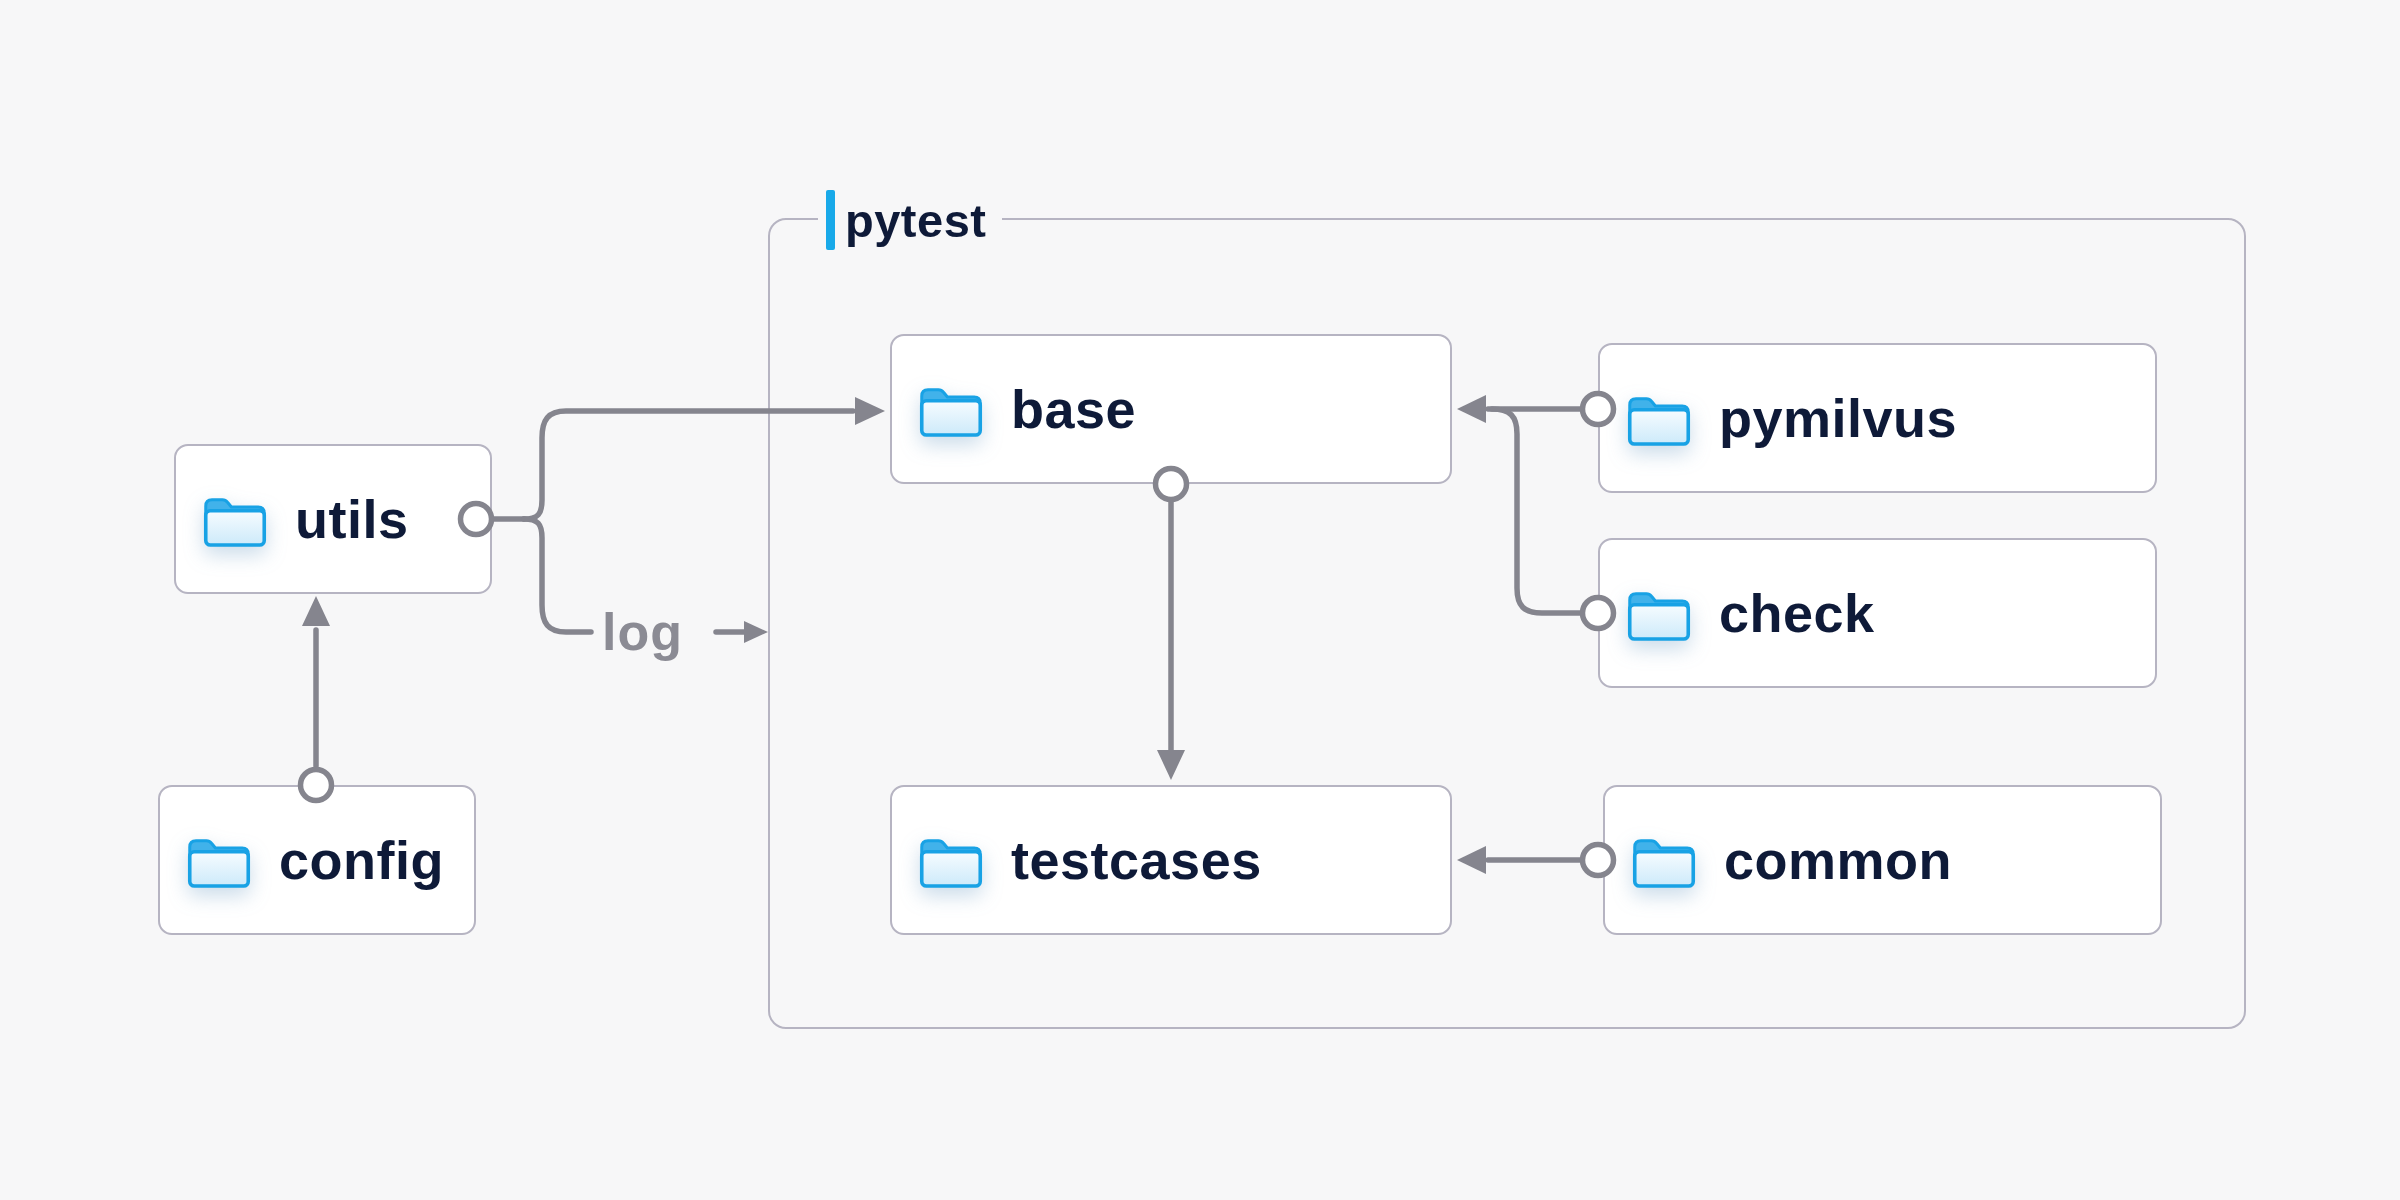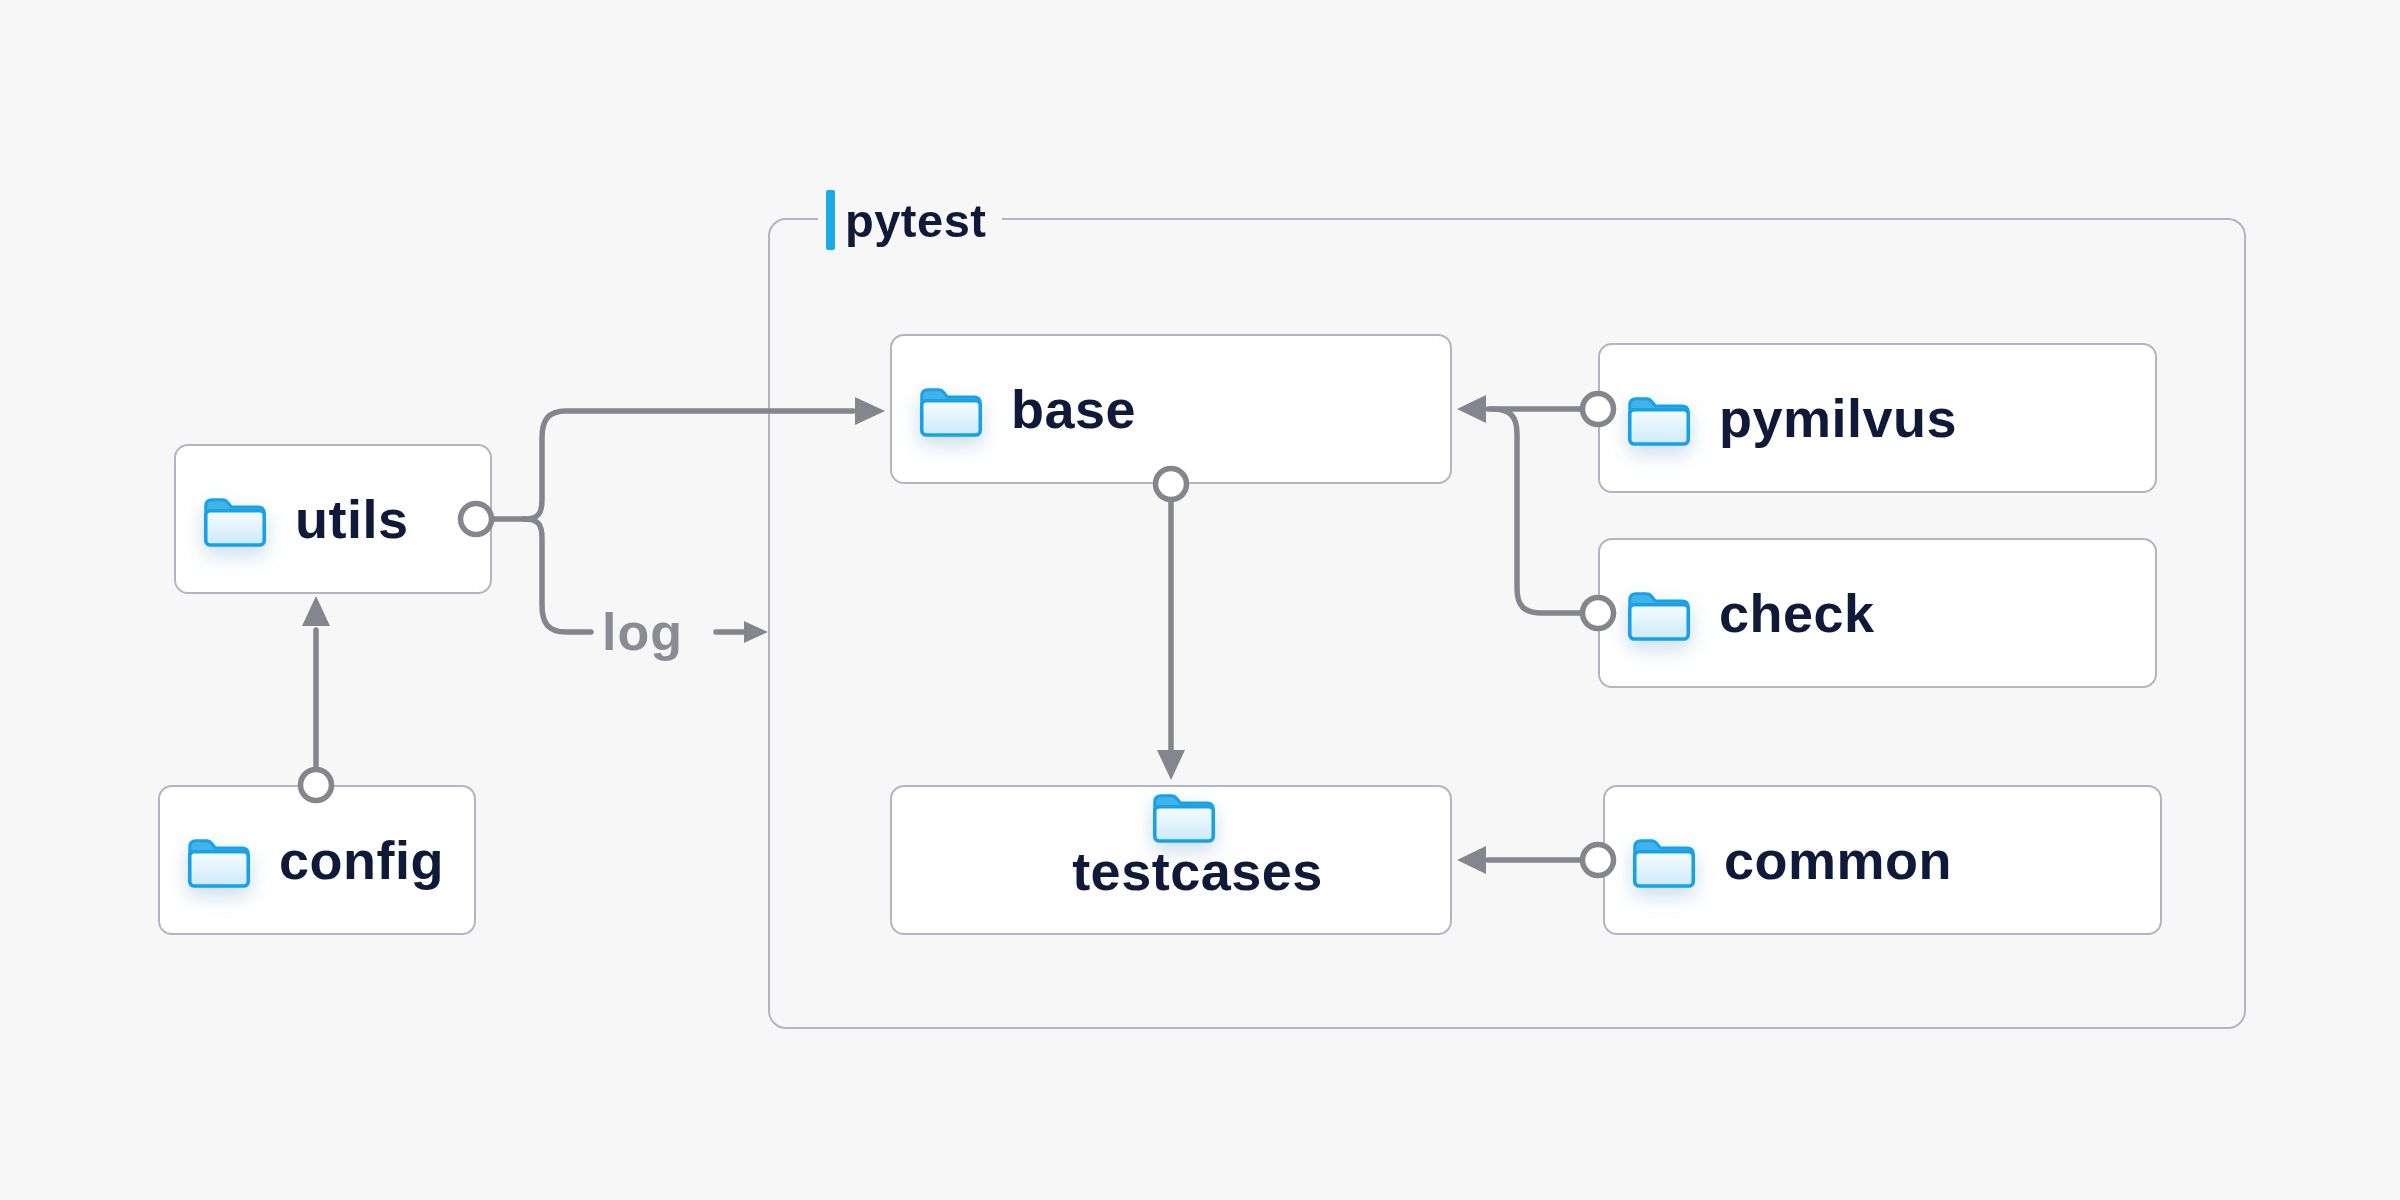--- a/index.html
+++ b/index.html
@@ -37,21 +37,21 @@
 
   
   .node{
     position:absolute;box-sizing:border-box;
     background:var(--node-fill);border:2.5px solid var(--node-border);border-radius:14px;
     display:flex;align-items:center;padding-left:26px;
   }
   .node-utils    {left:174px; top:444px; width:318px; height:150px;}
   .node-config   {left:158px; top:785px; width:318px; height:150px;}
   .node-base     {left:890px; top:334px; width:562px; height:150px;}
-  .node-testcases{left:890px; top:785px; width:562px; height:150px;flex-direction:column;}
+  .node-testcases{left:890px; top:785px; width:562px; height:150px;}
   .node-pymilvus {left:1598px;top:334px; width:559px; height:150px;margin-top:9px;}
   .node-check    {left:1598px;top:538px; width:559px; height:150px;}
   .node-common   {left:1603px;top:785px; width:559px; height:150px;}
 
   .folder{
     width:66px;height:57px;flex:0 0 auto;
     filter:drop-shadow(0 8px 10px rgba(70,130,180,0.28));
   }
   .node-label{
     margin-left:27px;font-size:54px;font-weight:700;color:var(--node-text);

